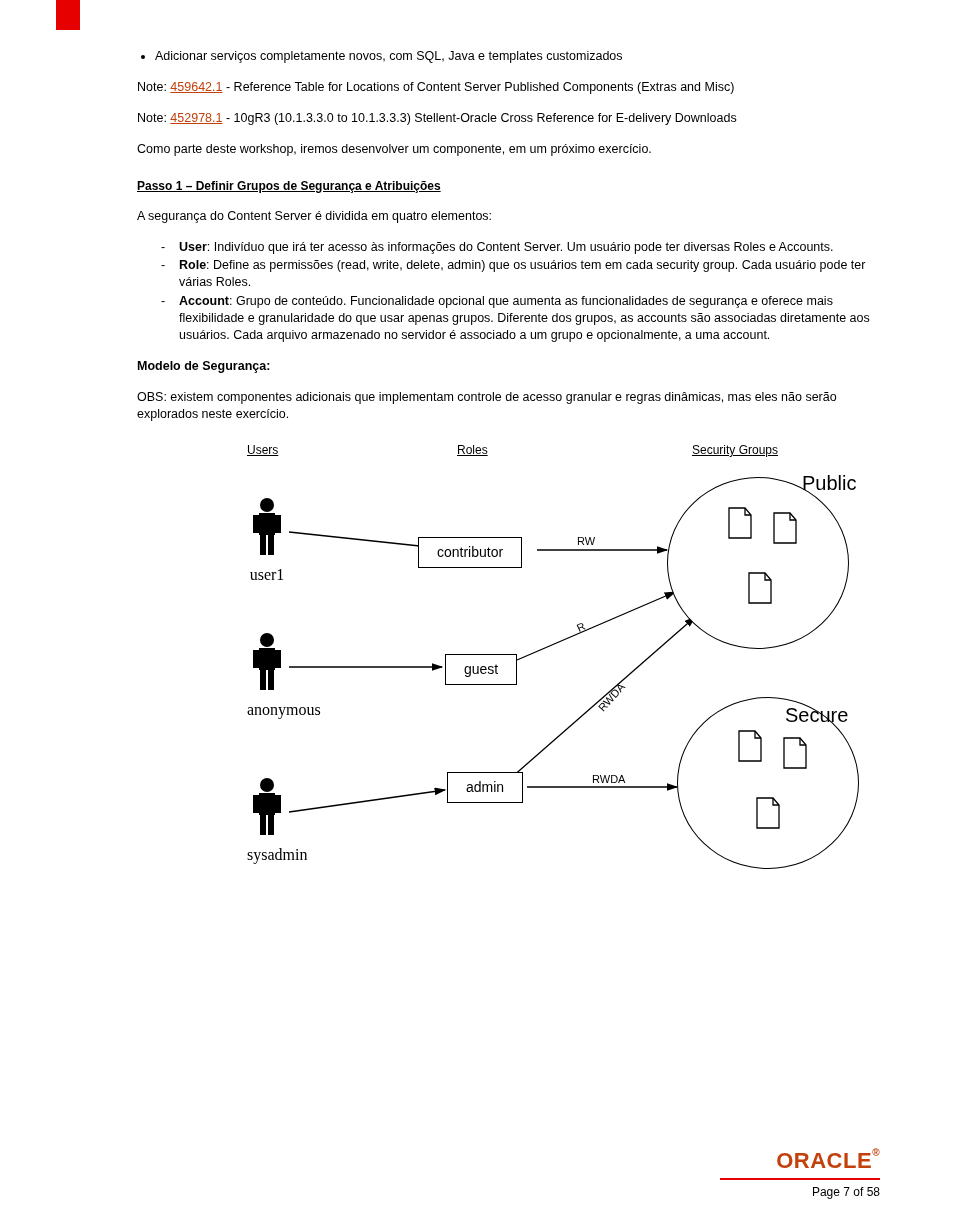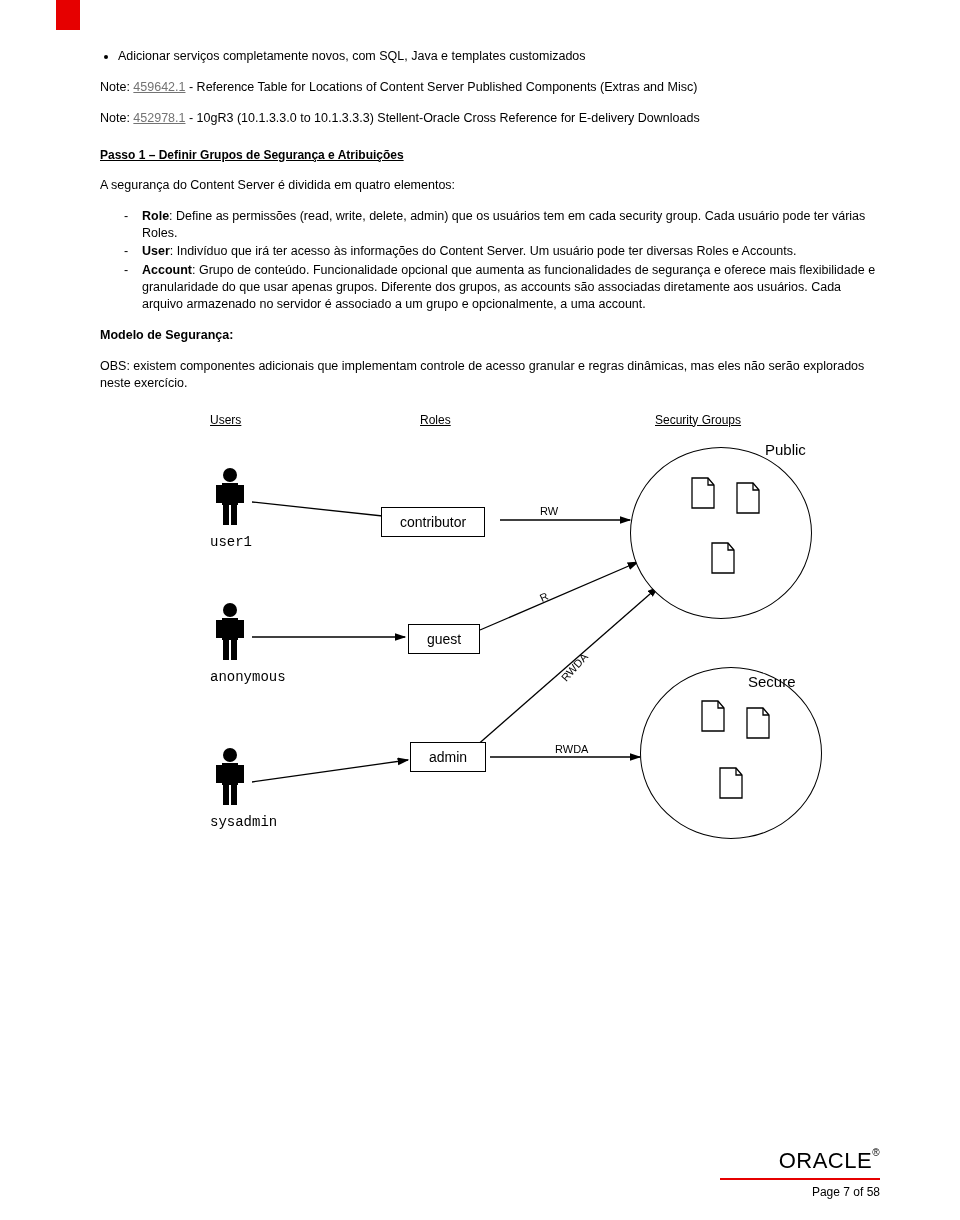--- a/index.html
+++ b/index.html
@@ -16,25 +16,26 @@
   .red-tab {
     position: absolute;
     top: 0;
     left: 56px;
     width: 24px;
     height: 30px;
     background: #e60000;
   }
   .content {
     padding: 48px 80px 0 100px;
+    margin-left: 37px;
   }
   ul.bullet { margin: 0 0 14px 18px; padding: 0; }
   ul.bullet li { margin-bottom: 2px; }
   p { margin: 0 0 14px 0; }
-  a.note { color: #737373; }
+  a.note { color: #c2410c; }
   .step-title {
     font-weight: bold;
     text-decoration: underline;
     font-size: 12px;
     margin: 20px 0 14px 0;
   }
   ul.dash { list-style: none; margin: 0 0 14px 0; padding: 0 0 0 24px; }
   ul.dash li { position: relative; margin-bottom: 2px; padding-left: 18px; }
   ul.dash li::before { content: "-"; position: absolute; left: 0; }
   b { font-weight: bold; }
@@ -52,40 +53,40 @@
     font-size: 12px;
     text-decoration: underline;
     top: 0;
   }
   .person {
     position: absolute;
     width: 40px;
     text-align: center;
   }
   .person svg { width: 36px; height: 60px; }
-  .plabel { font-family: Liberation Mono, monospace; font-size: 14px; margin-top: 2px; }
+  .plabel { font-family: Liberation Serif, serif; font-size: 16px; margin-top: 2px; }
   .role-box {
     position: absolute;
     border: 1px solid #000;
     background: #fff;
     font-family: Arial, sans-serif;
     font-size: 14px;
     padding: 5px 18px;
     text-align: center;
   }
   .bigcircle {
     position: absolute;
     border: 1.5px solid #000;
     border-radius: 50%;
     background: #fff;
   }
   .glabel {
     position: absolute;
     font-family: Arial, sans-serif;
-    font-size: 15px;
+    font-size: 20px;
   }
   .doc {
     position: absolute;
     width: 26px;
     height: 32px;
   }
   .doc svg { width: 26px; height: 32px; }
   .edge-label {
     position: absolute;
     font-family: Arial, sans-serif;
@@ -101,23 +102,23 @@
 
   
   .footer {
     position: absolute;
     right: 80px;
     bottom: 20px;
     text-align: right;
   }
   .oracle-logo {
     font-family: Arial, sans-serif;
-    font-weight: normal;
+    font-weight: bold;
     font-size: 22px;
-    color: #000000;
+    color: #c2410c;
     letter-spacing: 0.5px;
   }
   .oracle-logo .reg { font-size: 10px; vertical-align: top; }
   .oracle-line {
     height: 2px;
     background: #e60000;
     margin: 2px 0 4px auto;
     width: 160px;
   }
   .page-num { font-size: 12px; color: #000; }
@@ -135,28 +136,29 @@
 
 
   <p>
     <span>Note: </span><a class="note" href="#">459642.1</a><span> - Reference Table for Locations of Content Server Published Components (Extras and Misc)</span>
   </p>
 
   <p>
     <span>Note: </span><a class="note" href="#">452978.1</a><span> - 10gR3 (10.1.3.3.0 to 10.1.3.3.3) Stellent-Oracle Cross Reference for E-delivery Downloads</span>
   </p>
 
+  <p>Como parte deste workshop, iremos desenvolver um componente, em um próximo exercício.</p>
 
   <div class="step-title">Passo 1 – Definir Grupos de Segurança e Atribuições</div>
 
   <p>A segurança do Content Server é dividida em quatro elementos:</p>
 
   <ul class="dash">
+    <li><b>User</b><span>: Indivíduo que irá ter acesso às informações do Content Server. Um usuário pode ter diversas Roles e Accounts.</span></li>
     <li><b>Role</b><span>: Define as permissões (read, write, delete, admin) que os usuários tem em cada security group. Cada usuário pode ter várias Roles.</span></li>
-    <li><b>User</b><span>: Indivíduo que irá ter acesso às informações do Content Server. Um usuário pode ter diversas Roles e Accounts.</span></li>
     <li><b>Account</b><span>: Grupo de conteúdo. Funcionalidade opcional que aumenta as funcionalidades de segurança e oferece mais flexibilidade e granularidade do que usar apenas grupos.  Diferente dos grupos, as accounts são associadas diretamente aos usuários. Cada arquivo armazenado no servidor é associado a um grupo e opcionalmente, a uma account.</span></li>
   </ul>
 
   <p><b>Modelo de Segurança:</b></p>
 
   <p>OBS: existem componentes adicionais que implementam controle de acesso granular e regras dinâmicas, mas eles não serão explorados neste exercício.</p>
 
   <div class="diagram">
 
     <div class="col-head" style="left:50px;">Users</div>

